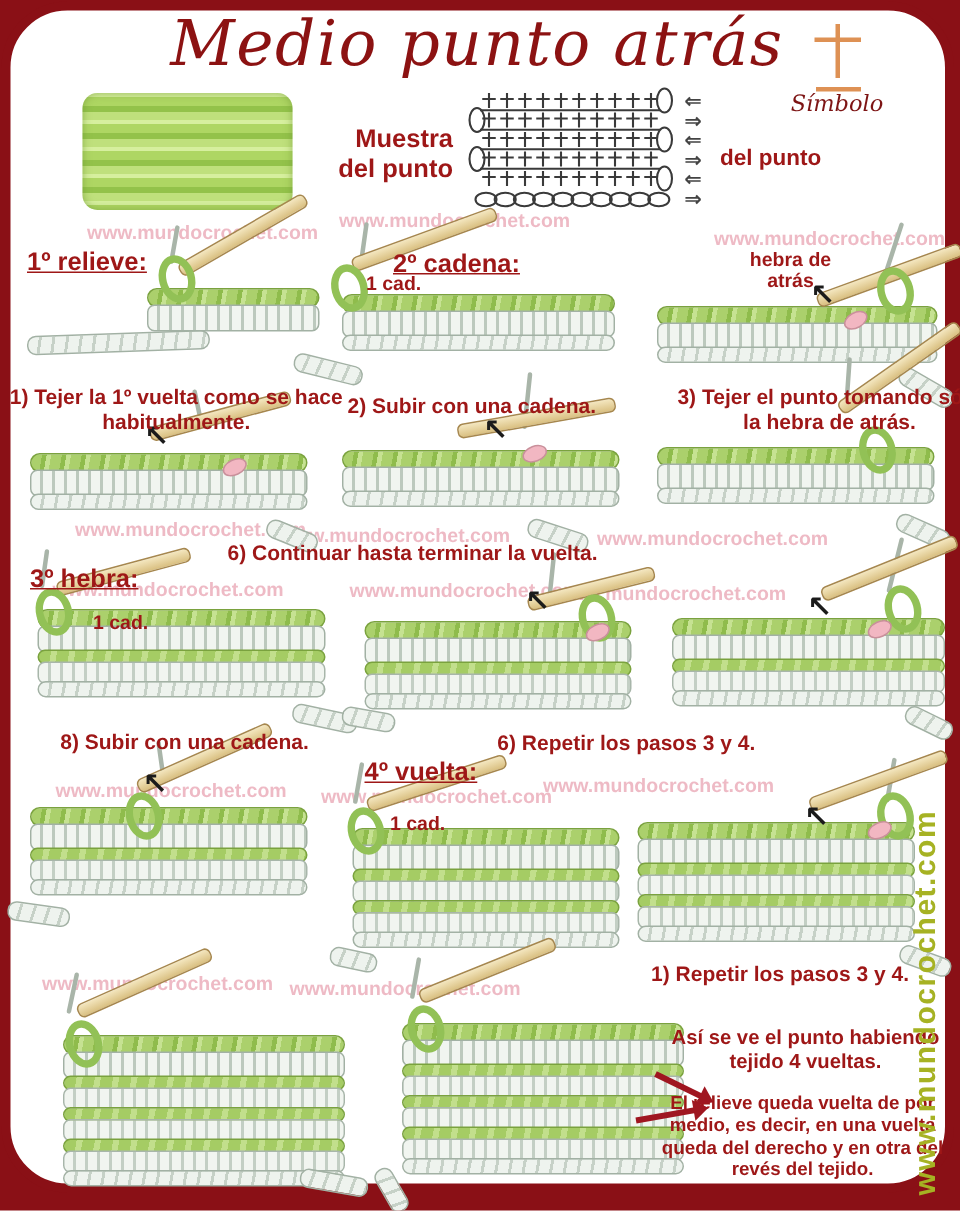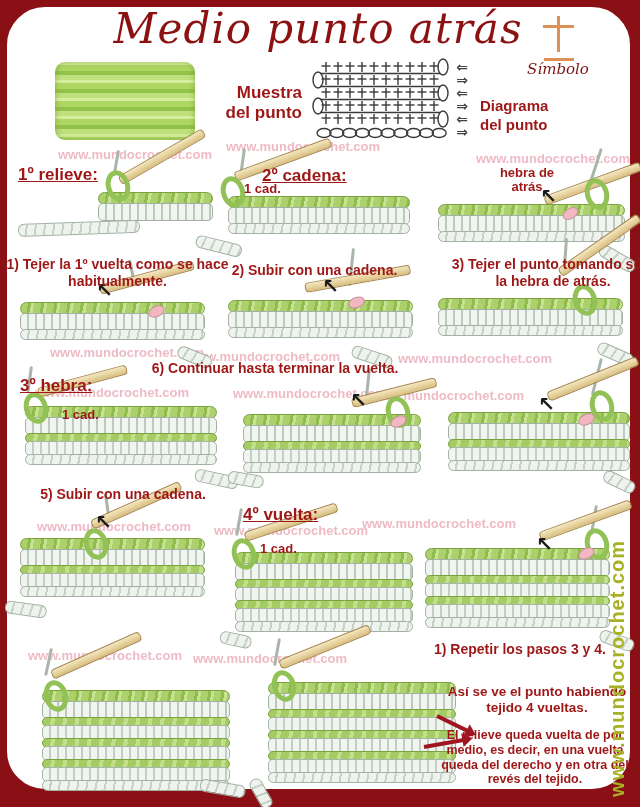--- a/index.html
+++ b/index.html
@@ -195,39 +195,39 @@
       <ellipse cx="116.4" cy="76" rx="7" ry="4.5" stroke="#3a3a3a" stroke-width="1.4" fill="none"></ellipse>
       <ellipse cx="129.2" cy="76" rx="7" ry="4.5" stroke="#3a3a3a" stroke-width="1.4" fill="none"></ellipse>
       <text x="152" y="15" font-size="14" text-anchor="middle" fill="#444" font-family="DejaVu Sans, sans-serif" font-weight="bold">⇐</text>
       <text x="152" y="28" font-size="14" text-anchor="middle" fill="#444" font-family="DejaVu Sans, sans-serif" font-weight="bold">⇒</text>
       <text x="152" y="41" font-size="14" text-anchor="middle" fill="#444" font-family="DejaVu Sans, sans-serif" font-weight="bold">⇐</text>
       <text x="152" y="54" font-size="14" text-anchor="middle" fill="#444" font-family="DejaVu Sans, sans-serif" font-weight="bold">⇒</text>
       <text x="152" y="67" font-size="14" text-anchor="middle" fill="#444" font-family="DejaVu Sans, sans-serif" font-weight="bold">⇐</text>
       <text x="152" y="80" font-size="14" text-anchor="middle" fill="#444" font-family="DejaVu Sans, sans-serif" font-weight="bold">⇒</text>
     </svg>
   <div class="abs redtxt" style="left:480px;top:97px;width:112px;font-size:15px;text-align:left;line-height:1.25;">
-    <div>Diagrama</div>
     <div>del punto</div>
   </div>
 
   <div class="abs redtxt roundhdr" style="left:18px;top:165px;">1º relieve:</div>
   <div class="abs redtxt roundhdr" style="left:262px;top:166px;">2º cadena:</div>
   <div class="abs redtxt roundhdr" style="left:20px;top:376px;">3º hebra:</div>
   <div class="abs redtxt roundhdr" style="left:243px;top:505px;">4º vuelta:</div>
 
   <div class="abs redtxt minilabel" style="left:244px;top:181px;">1 cad.</div>
   <div class="abs redtxt minilabel" style="left:62px;top:407px;">1 cad.</div>
   <div class="abs redtxt minilabel" style="left:260px;top:541px;">1 cad.</div>
   <div class="abs redtxt minilabel" style="left:490px;top:166px;width:74px;text-align:center;line-height:1.1;">hebra de atrás</div>
 
   <div class="abs redtxt caption" style="left:5px;top:256px;width:225px;">1) Tejer la 1º vuelta como se hace habitualmente.</div>
   <div class="abs redtxt caption" style="left:222px;top:262px;width:185px;">2) Subir con una cadena.</div>
   <div class="abs redtxt caption" style="left:446px;top:256px;width:214px;">3) Tejer el punto tomando sólo la hebra de atrás.</div>
   <div class="abs redtxt caption" style="left:130px;top:360px;width:290px;">6) Continuar hasta terminar la vuelta.</div>
-  <div class="abs redtxt caption" style="left:38px;top:486px;width:170px;">5) Subir con una cadena.</div>
+  <div class="abs redtxt caption" style="left:38px;top:486px;width:170px;">8) Subir con una cadena.</div>
+  <div class="abs redtxt caption" style="left:325px;top:487px;width:185px;">6) Repetir los pasos 3 y 4.</div>
   <div class="abs redtxt caption" style="left:430px;top:641px;width:180px;">1) Repetir los pasos 3 y 4.</div>
 
   <div class="abs redtxt caption" style="left:443px;top:684px;width:188px;font-size:13.5px;">Así se ve el punto habiendo tejido 4 vueltas.</div>
   <div class="abs redtxt caption" style="left:438px;top:728px;width:194px;font-size:12.5px;">El relieve queda vuelta de por medio, es decir, en una vuelta queda del derecho y en otra del revés del tejido.</div>
   <div class="red-arrow" style="left:437px;top:714px;width:34px;transform:rotate(26deg);"></div>
   <div class="red-arrow" style="left:424px;top:745px;width:40px;transform:rotate(-10deg);"></div>
 
   <div class="vwm">www.mundocrochet.com</div>
 
   <div id="art">

